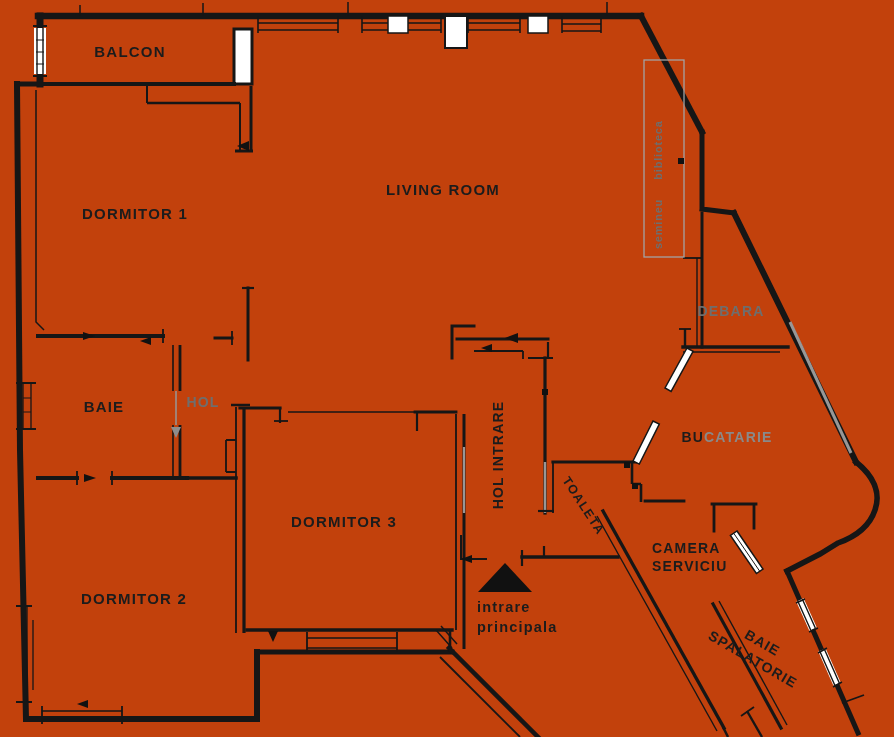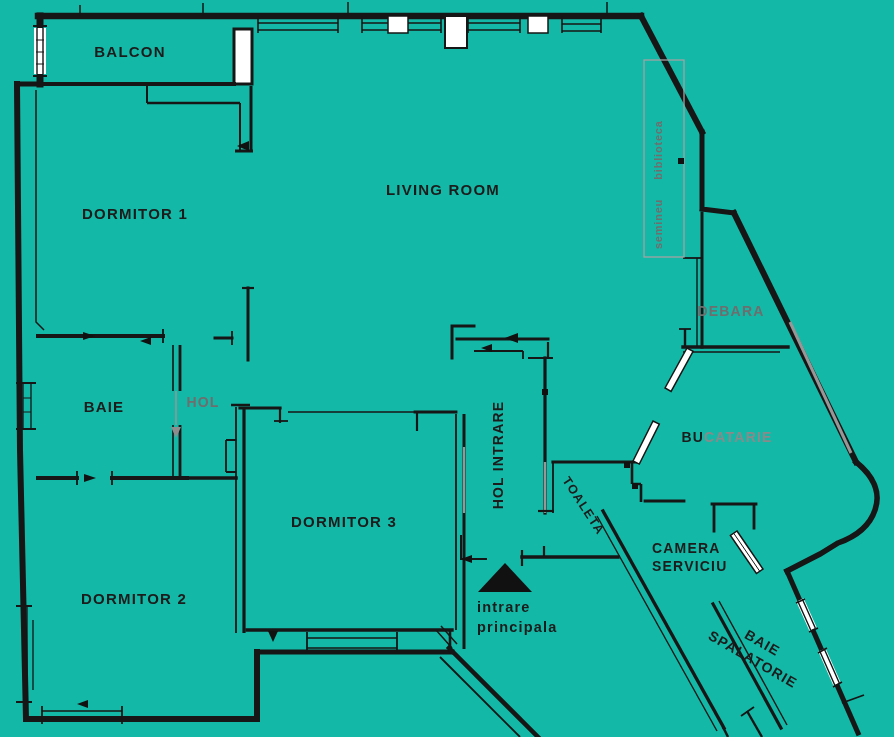--- a/index.html
+++ b/index.html
@@ -1,16 +1,16 @@
 <!DOCTYPE html>
 <html><head>
 <meta charset="utf-8">
 <style>
   html,body{margin:0;padding:0;background:#ffffff;}
-  .stage{position:relative;width:894px;height:737px;background:#14b8a6;overflow:hidden;
+  .stage{position:relative;width:894px;height:737px;background:#c2410c;overflow:hidden;
          font-family:"Liberation Sans",sans-serif;}
   svg{position:absolute;left:0;top:0;}
   .lbl{font-family:"Liberation Sans",sans-serif;font-weight:bold;fill:#1c1c1c;letter-spacing:1.2px;}
   .lbl-gray{fill:#6e6e6e;}
   .lbl-small{letter-spacing:0.8px;}
   .wall{stroke:#161616;fill:none;stroke-linecap:square;}
   .thin{stroke:#161616;fill:none;stroke-linecap:butt;}
   .graywall{stroke:#979797;fill:none;}
   .doorleaf{fill:#ffffff;stroke:#161616;stroke-width:1.5;}
 </style>

